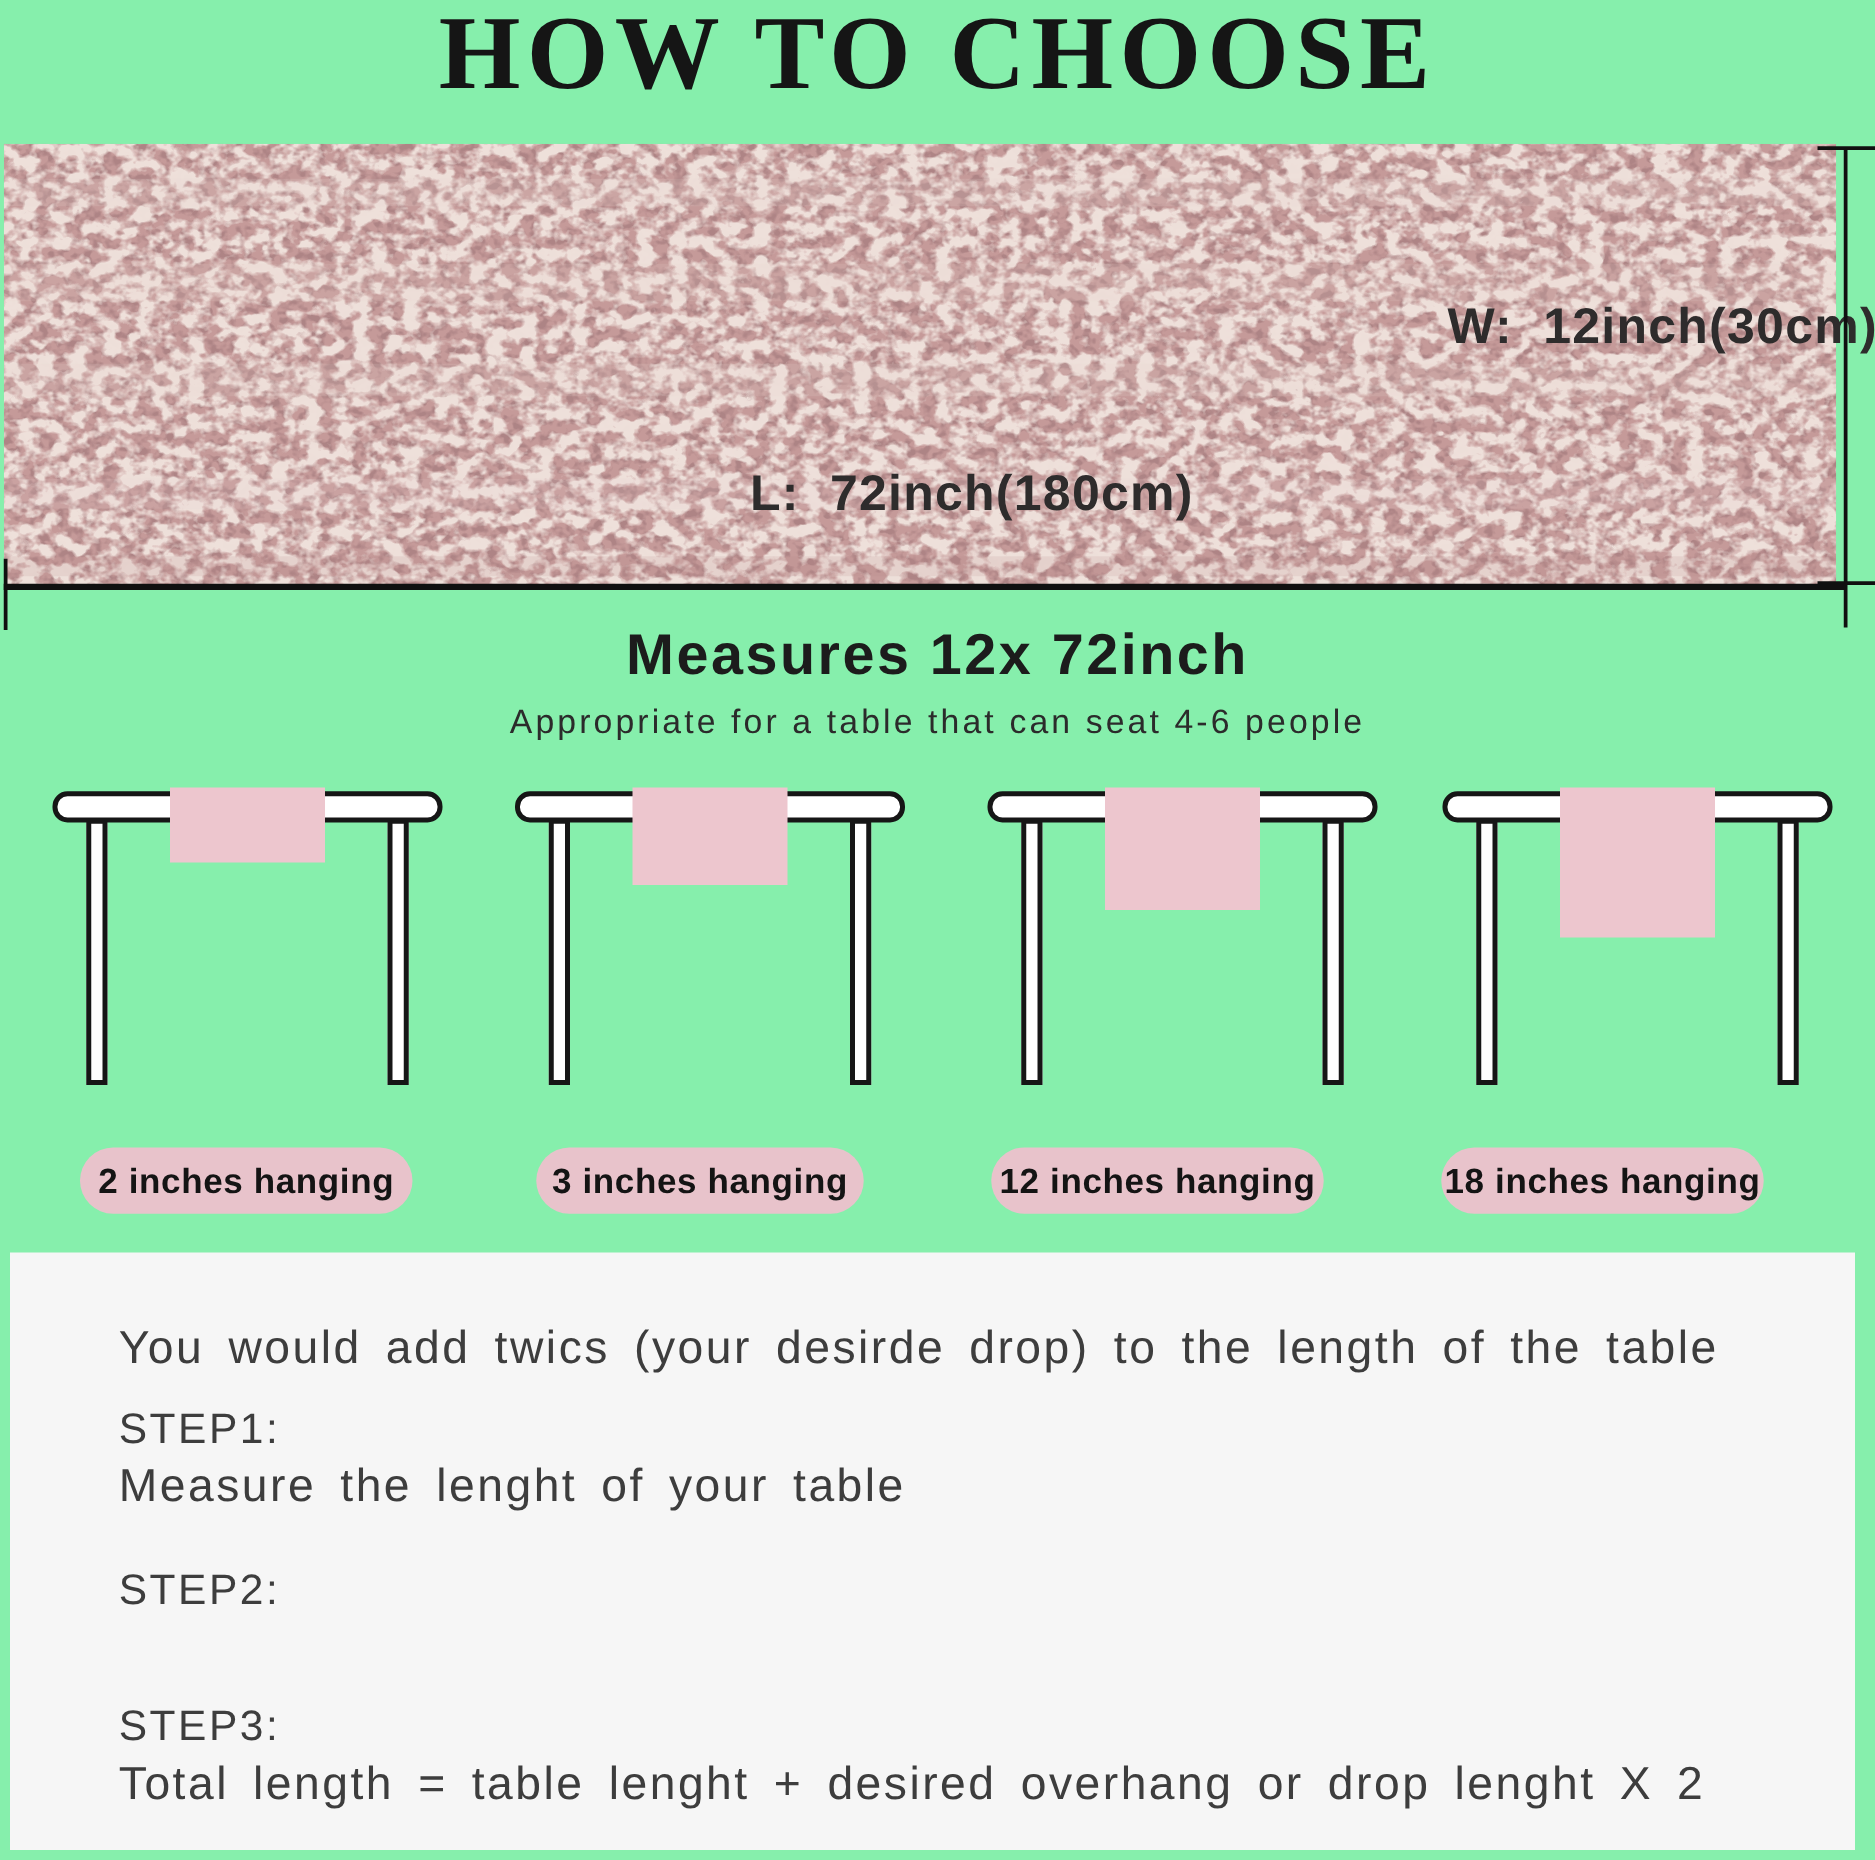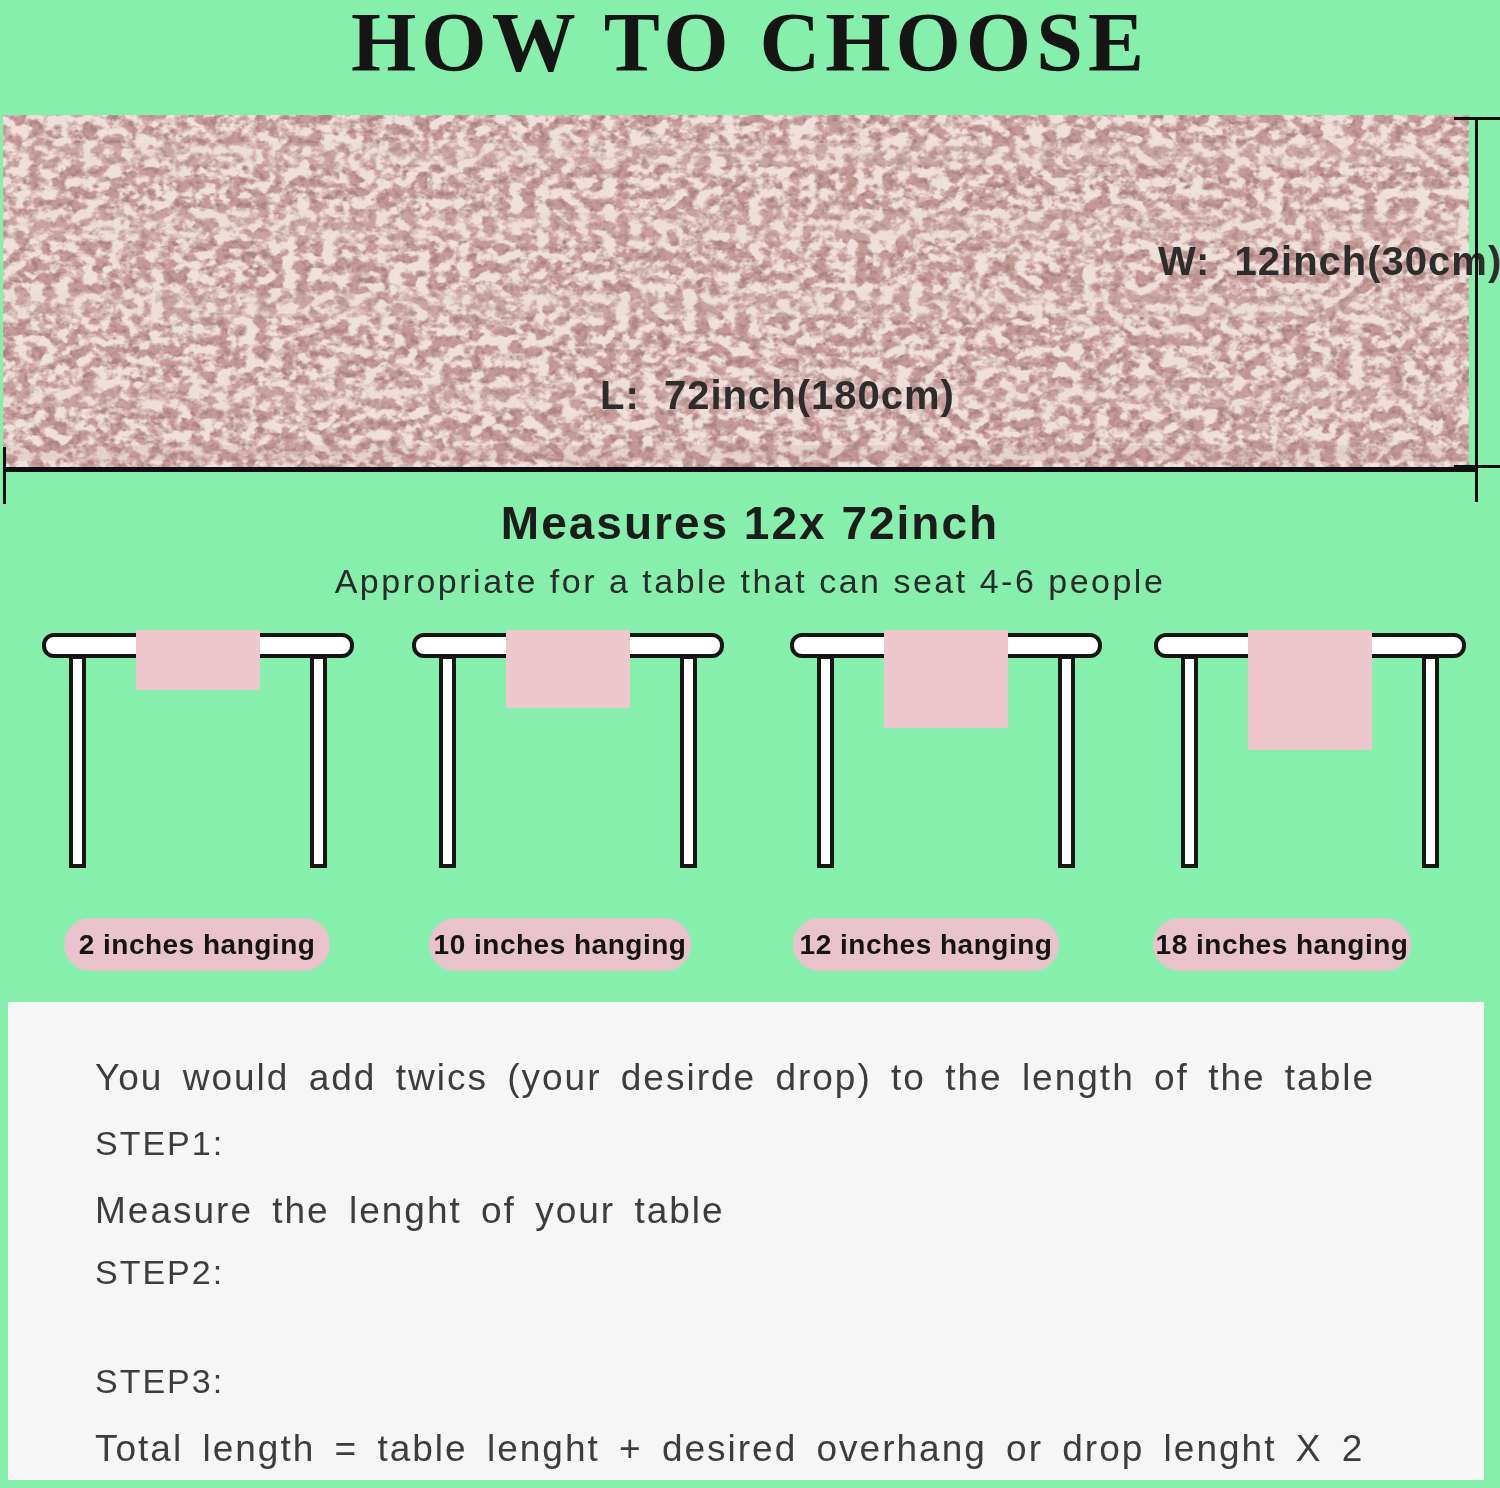--- a/index.html
+++ b/index.html
@@ -17,21 +17,21 @@
                letter-spacing:1px;white-space:pre;}
   .w-label{left:1158px;top:239px;}
   .l-label{left:600px;top:373px;}
 
   
   .mline{position:absolute;background:#101010;}
 
   .measures-heading{position:absolute;left:0;top:496px;width:100%;text-align:center;
         font-size:46px;font-weight:bold;color:#1c1c1c;letter-spacing:2px;}
   .measures-sub{position:absolute;left:0;top:562px;width:100%;text-align:center;
-        font-size:34px;color:#2b2b2b;letter-spacing:2.5px;}
+        font-size:27px;color:#2b2b2b;letter-spacing:2.5px;}
 
   
   .tcol{position:absolute;top:612px;width:312px;height:300px;}
   .tabletop{position:absolute;left:0;top:21px;width:312px;height:25px;
         border:4px solid #161616;border-radius:12px;background:#fff;
         box-sizing:border-box;z-index:1;}
   .leg{position:absolute;top:43px;width:17px;height:213px;border:4px solid #161616;
         background:#fff;box-sizing:border-box;z-index:0;}
   .leg-l{left:27px;} .leg-r{right:27px;}
   .runner{position:absolute;left:94px;top:18px;width:124px;z-index:2;
@@ -42,21 +42,21 @@
         justify-content:center;font-weight:bold;font-size:28px;color:#141414;
         letter-spacing:0.5px;}
 
   
   .panel{position:absolute;left:8px;top:1002px;width:1476px;height:478px;
         background:var(--panel-gray,#f6f6f6);}
   .itext{position:absolute;left:95px;color:#3d3d3d;letter-spacing:2px;
         word-spacing:7px;white-space:nowrap;}
   .intro{top:1057px;font-size:37px;}
   .steplabel{font-size:34px;}
-  .stepbody{font-size:37px;margin-top:22px;}
+  .stepbody{font-size:37px;}
   .s1l{top:1124px;} .s1b{top:1168px;}
   .s2l{top:1242px;margin-top:11px;} .s2b{top:1288px;}
   .s3l{top:1362px;} .s3b{top:1406px;}
 </style>
 </head>
 <body>
 
 <div class="page">
 
   <div class="title">HOW TO CHOOSE</div>
@@ -125,21 +125,21 @@
         <div class="leg leg-l"></div>
         <div class="leg leg-r"></div>
       </div>
     </div>
 
   <div id="pills-row">
       <div class="pill" style="left: 64px; width: 266px;">
         <span>2 inches hanging</span>
       </div>
       <div class="pill" style="left: 429px; width: 262px;">
-        <span>10 inches hanging</span>
+        <span>3 inches hanging</span>
       </div>
       <div class="pill" style="left: 793px; width: 266px;">
         <span>12 inches hanging</span>
       </div>
       <div class="pill" style="left: 1153px; width: 258px;">
         <span>18 inches hanging</span>
       </div>
     </div>
 
   <div class="panel"></div>

